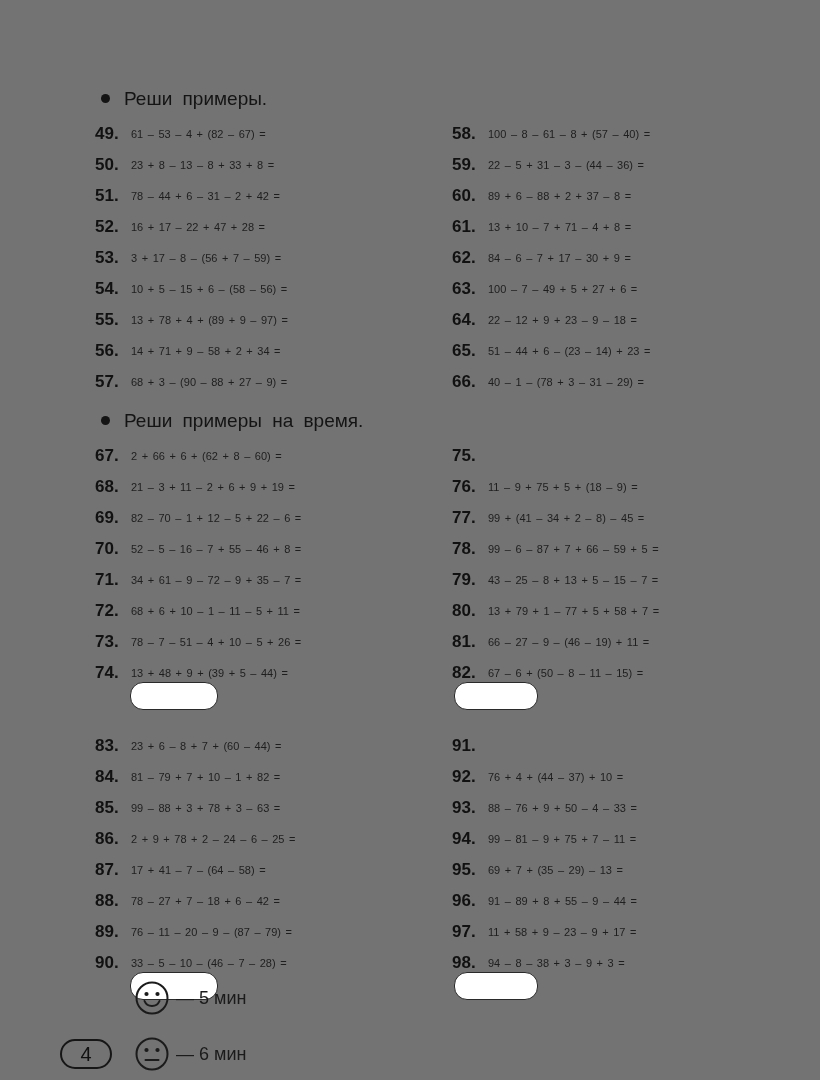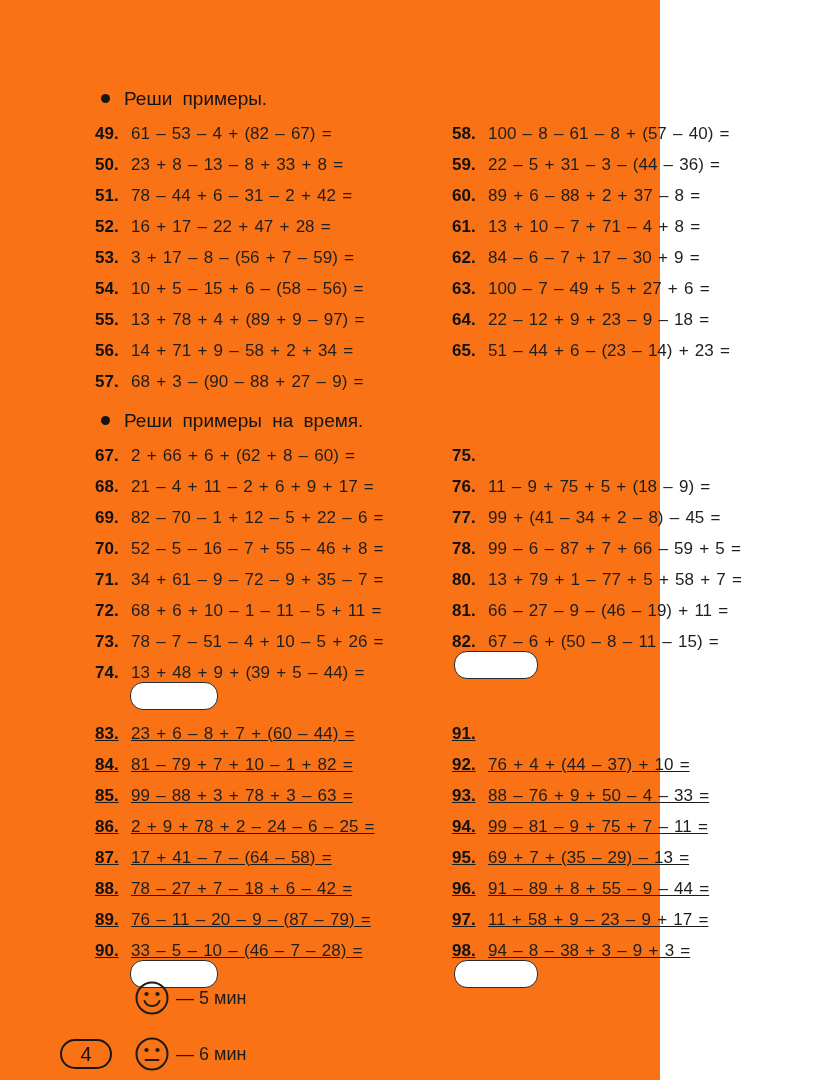--- a/index.html
+++ b/index.html
@@ -7,23 +7,23 @@
     padding: 0;
     background: #ffffff;
     width: 820px;
     height: 1080px;
     overflow: hidden;
     font-family: "Liberation Sans", sans-serif;
     color: #1b1b1b;
   }
   .page {
     position: relative;
-    width: 660px;
+    width: 820px;
     height: 1080px;
-    background: #f97316;
+    background: #737373;
   }
   .content {
     position: absolute;
     left: 95px;
     top: 83px;
     width: 655px;
   }
   .section-header {
     height: 31px;
     margin-bottom: 4px;
@@ -53,38 +53,38 @@
   }
   .problem-number {
     display: inline-block;
     width: 36px;
     flex: 0 0 36px;
     font-weight: bold;
     font-size: 17px;
     color: #111111;
   }
   .problem-expr {
-    font-size: 17px;
+    font-size: 11px;
     word-spacing: 1.5px;
     color: #1e1e1e;
   }
   .time-box {
     width: 86px;
     height: 26px;
     border: 1.5px solid #2a2a2a;
     border-radius: 13px;
     margin-top: -6px;
     margin-bottom: 4px;
     margin-left: 35px;
     background: #ffffff;
   }
   .column.right .time-box { margin-left: 2px; width: 82px; }
   .section { margin: 0; }
   .section + .section { margin-top: 8px; }
-  .section:nth-child(3) { margin-top: 4px; text-decoration: underline; }
+  .section:nth-child(3) { margin-top: 16px; }
   .footer {
     position: absolute;
     left: 60px;
     top: 980px;
     display: flex;
     align-items: center;
   }
   .page-badge {
     width: 52px;
     height: 30px;
@@ -192,37 +192,41 @@
               <span class="problem-expr">100 – 7 – 49 + 5 + 27 + 6 =</span>
             </div>
             <div class="problem-row">
               <span class="problem-number">64.</span>
               <span class="problem-expr">22 – 12 + 9 + 23 – 9 – 18 =</span>
             </div>
             <div class="problem-row">
               <span class="problem-number">65.</span>
               <span class="problem-expr">51 – 44 + 6 – (23 – 14) + 23 =</span>
             </div>
+            <div class="problem-row">
+              <span class="problem-number">66.</span>
+              <span class="problem-expr">40 – 1 – (78 + 3 – 31 – 29) =</span>
+            </div>
           </div>
         </div>
       </div>
       <div class="section">
         <div class="section-header">
           <span class="bullet"></span>
           <span class="header-text">Реши  примеры  на  время.</span>
         </div>
         <div class="columns">
           <div class="column left">
             <div class="problem-row">
               <span class="problem-number">67.</span>
               <span class="problem-expr">2 + 66 + 6 + (62 + 8 – 60) =</span>
             </div>
             <div class="problem-row">
               <span class="problem-number">68.</span>
-              <span class="problem-expr">21 – 4 + 11 – 2 + 6 + 9 + 17 =</span>
+              <span class="problem-expr">21 – 3 + 11 – 2 + 6 + 9 + 19 =</span>
             </div>
             <div class="problem-row">
               <span class="problem-number">69.</span>
               <span class="problem-expr">82 – 70 – 1 + 12 – 5 + 22 – 6 =</span>
             </div>
             <div class="problem-row">
               <span class="problem-number">70.</span>
               <span class="problem-expr">52 – 5 – 16 – 7 + 55 – 46 + 8 =</span>
             </div>
             <div class="problem-row">
@@ -251,20 +255,24 @@
               <span class="problem-number">76.</span>
               <span class="problem-expr">11 – 9 + 75 + 5 + (18 – 9) =</span>
             </div>
             <div class="problem-row">
               <span class="problem-number">77.</span>
               <span class="problem-expr">99 + (41 – 34 + 2 – 8) – 45 =</span>
             </div>
             <div class="problem-row">
               <span class="problem-number">78.</span>
               <span class="problem-expr">99 – 6 – 87 + 7 + 66 – 59 + 5 =</span>
+            </div>
+            <div class="problem-row">
+              <span class="problem-number">79.</span>
+              <span class="problem-expr">43 – 25 – 8 + 13 + 5 – 15 – 7 =</span>
             </div>
             <div class="problem-row">
               <span class="problem-number">80.</span>
               <span class="problem-expr">13 + 79 + 1 – 77 + 5 + 58 + 7 =</span>
             </div>
             <div class="problem-row">
               <span class="problem-number">81.</span>
               <span class="problem-expr">66 – 27 – 9 – (46 – 19) + 11 =</span>
             </div>
             <div class="problem-row">

